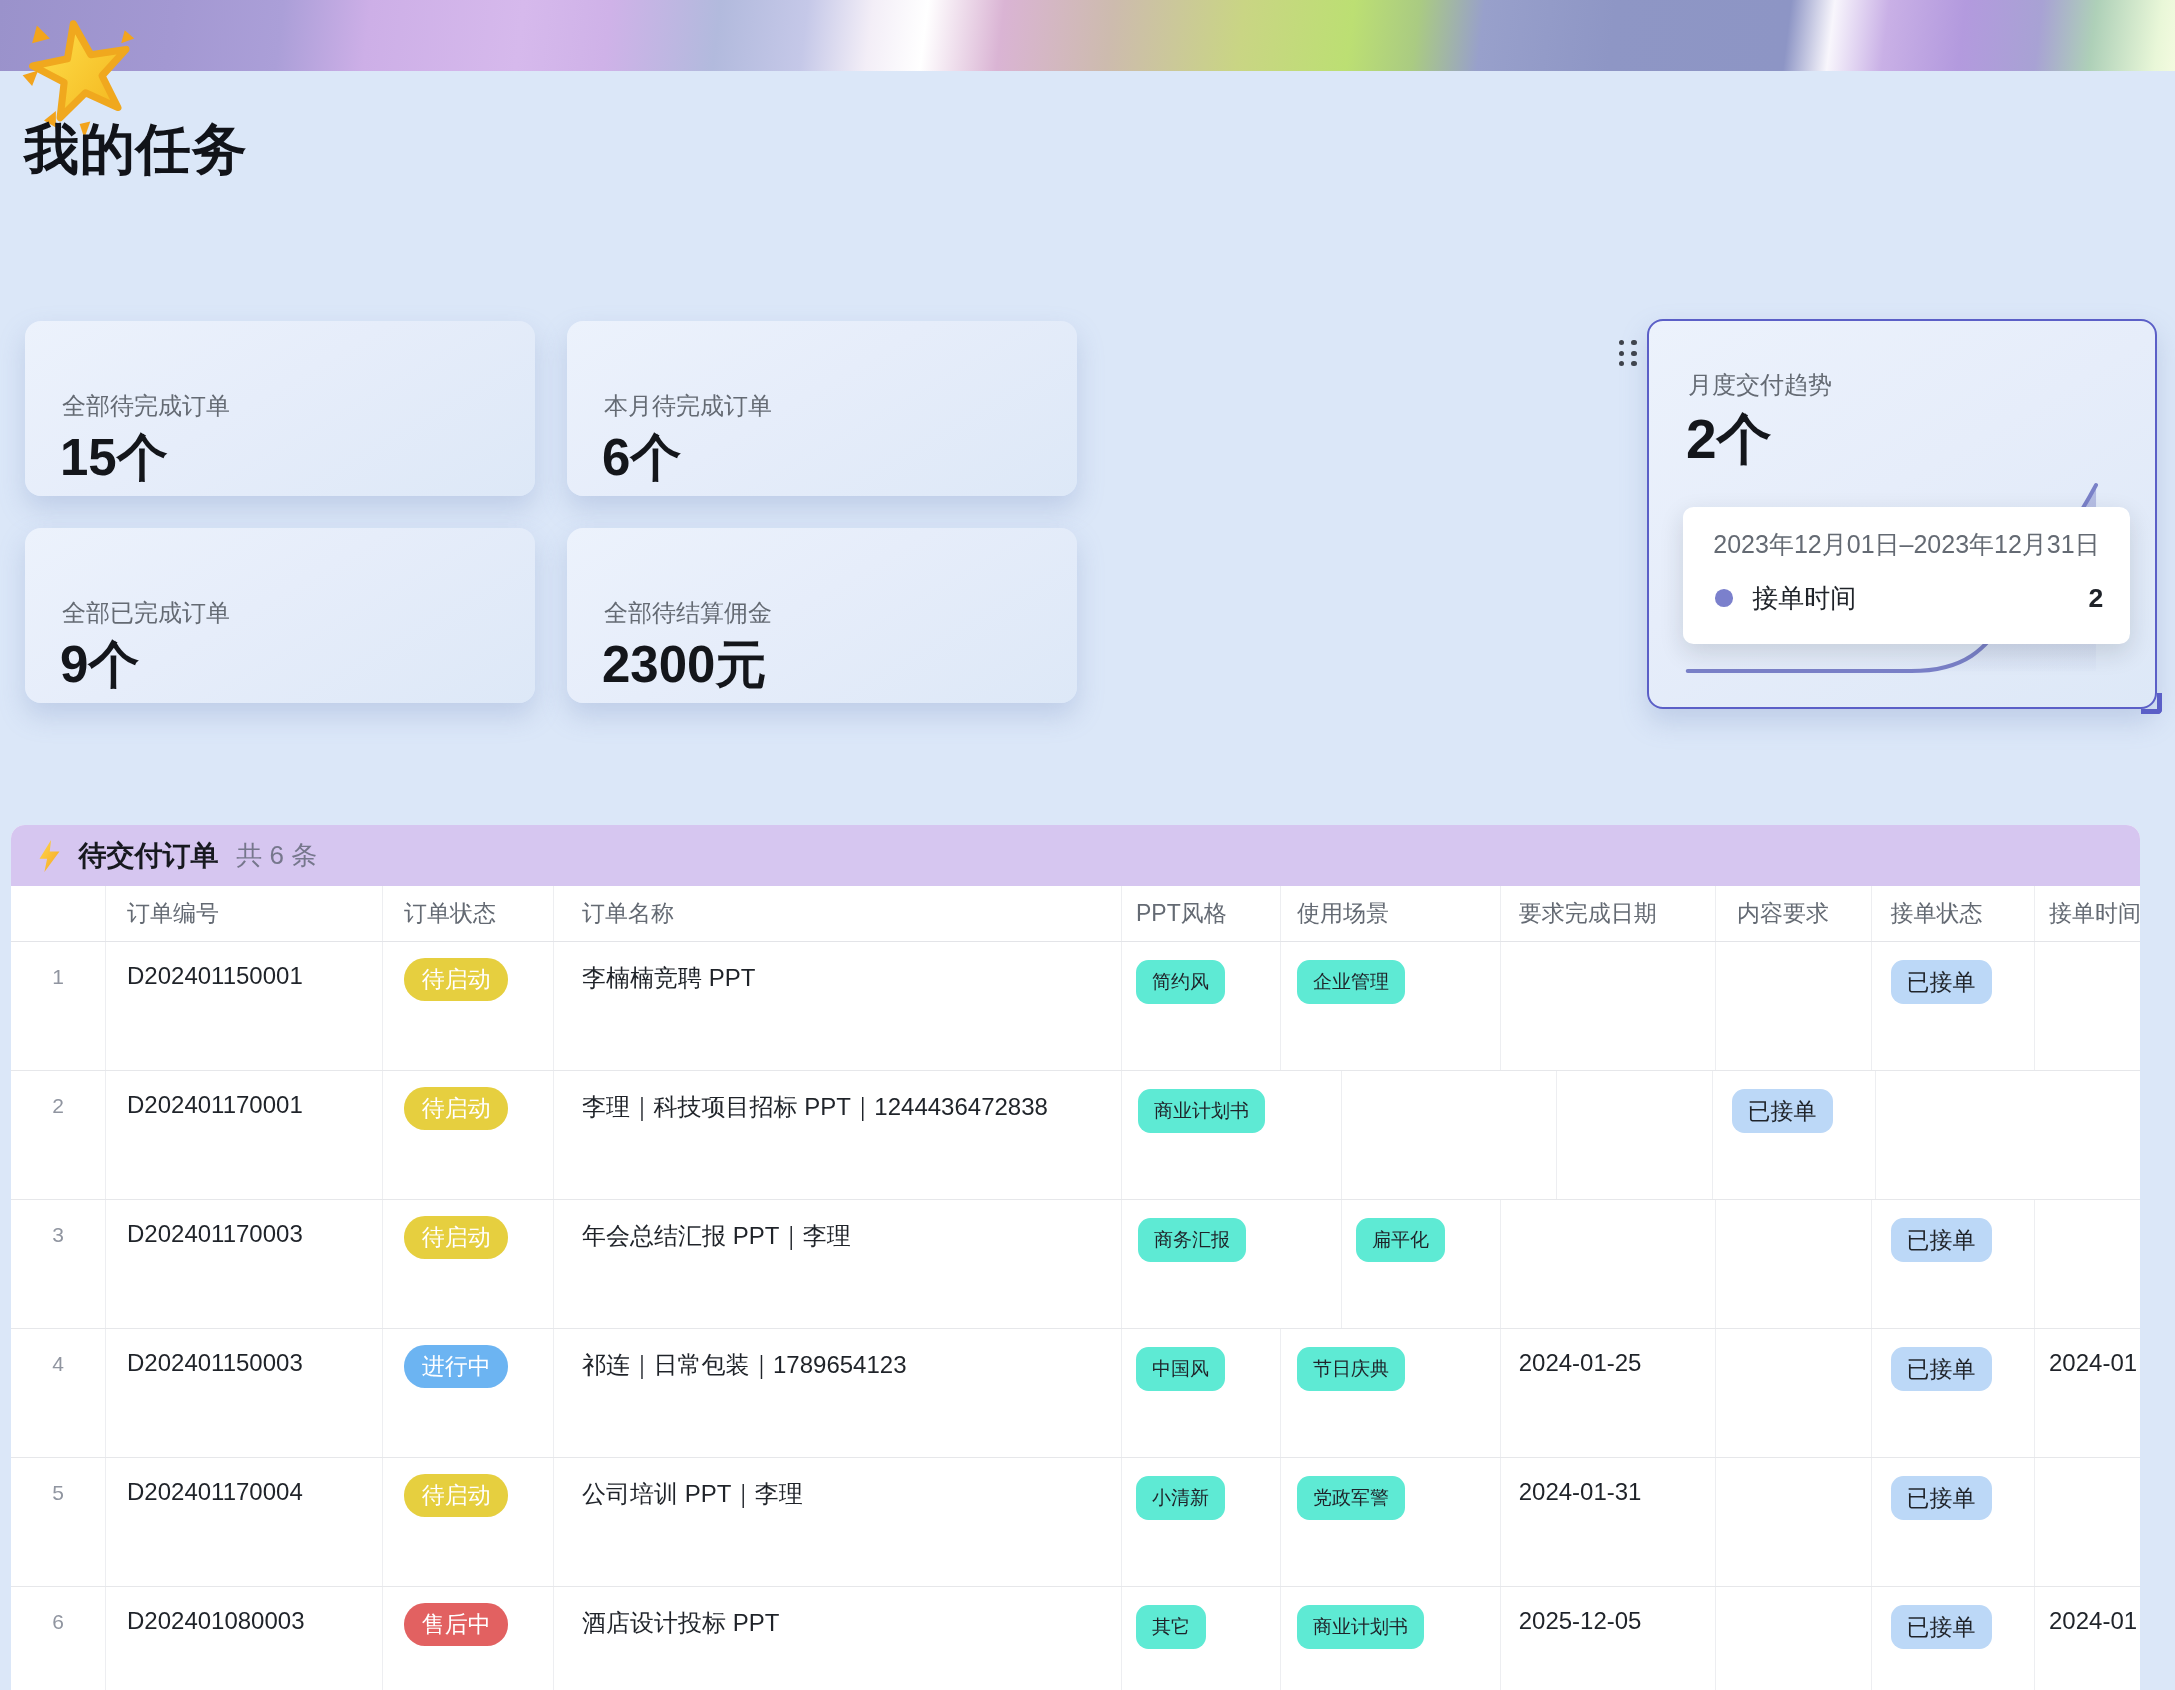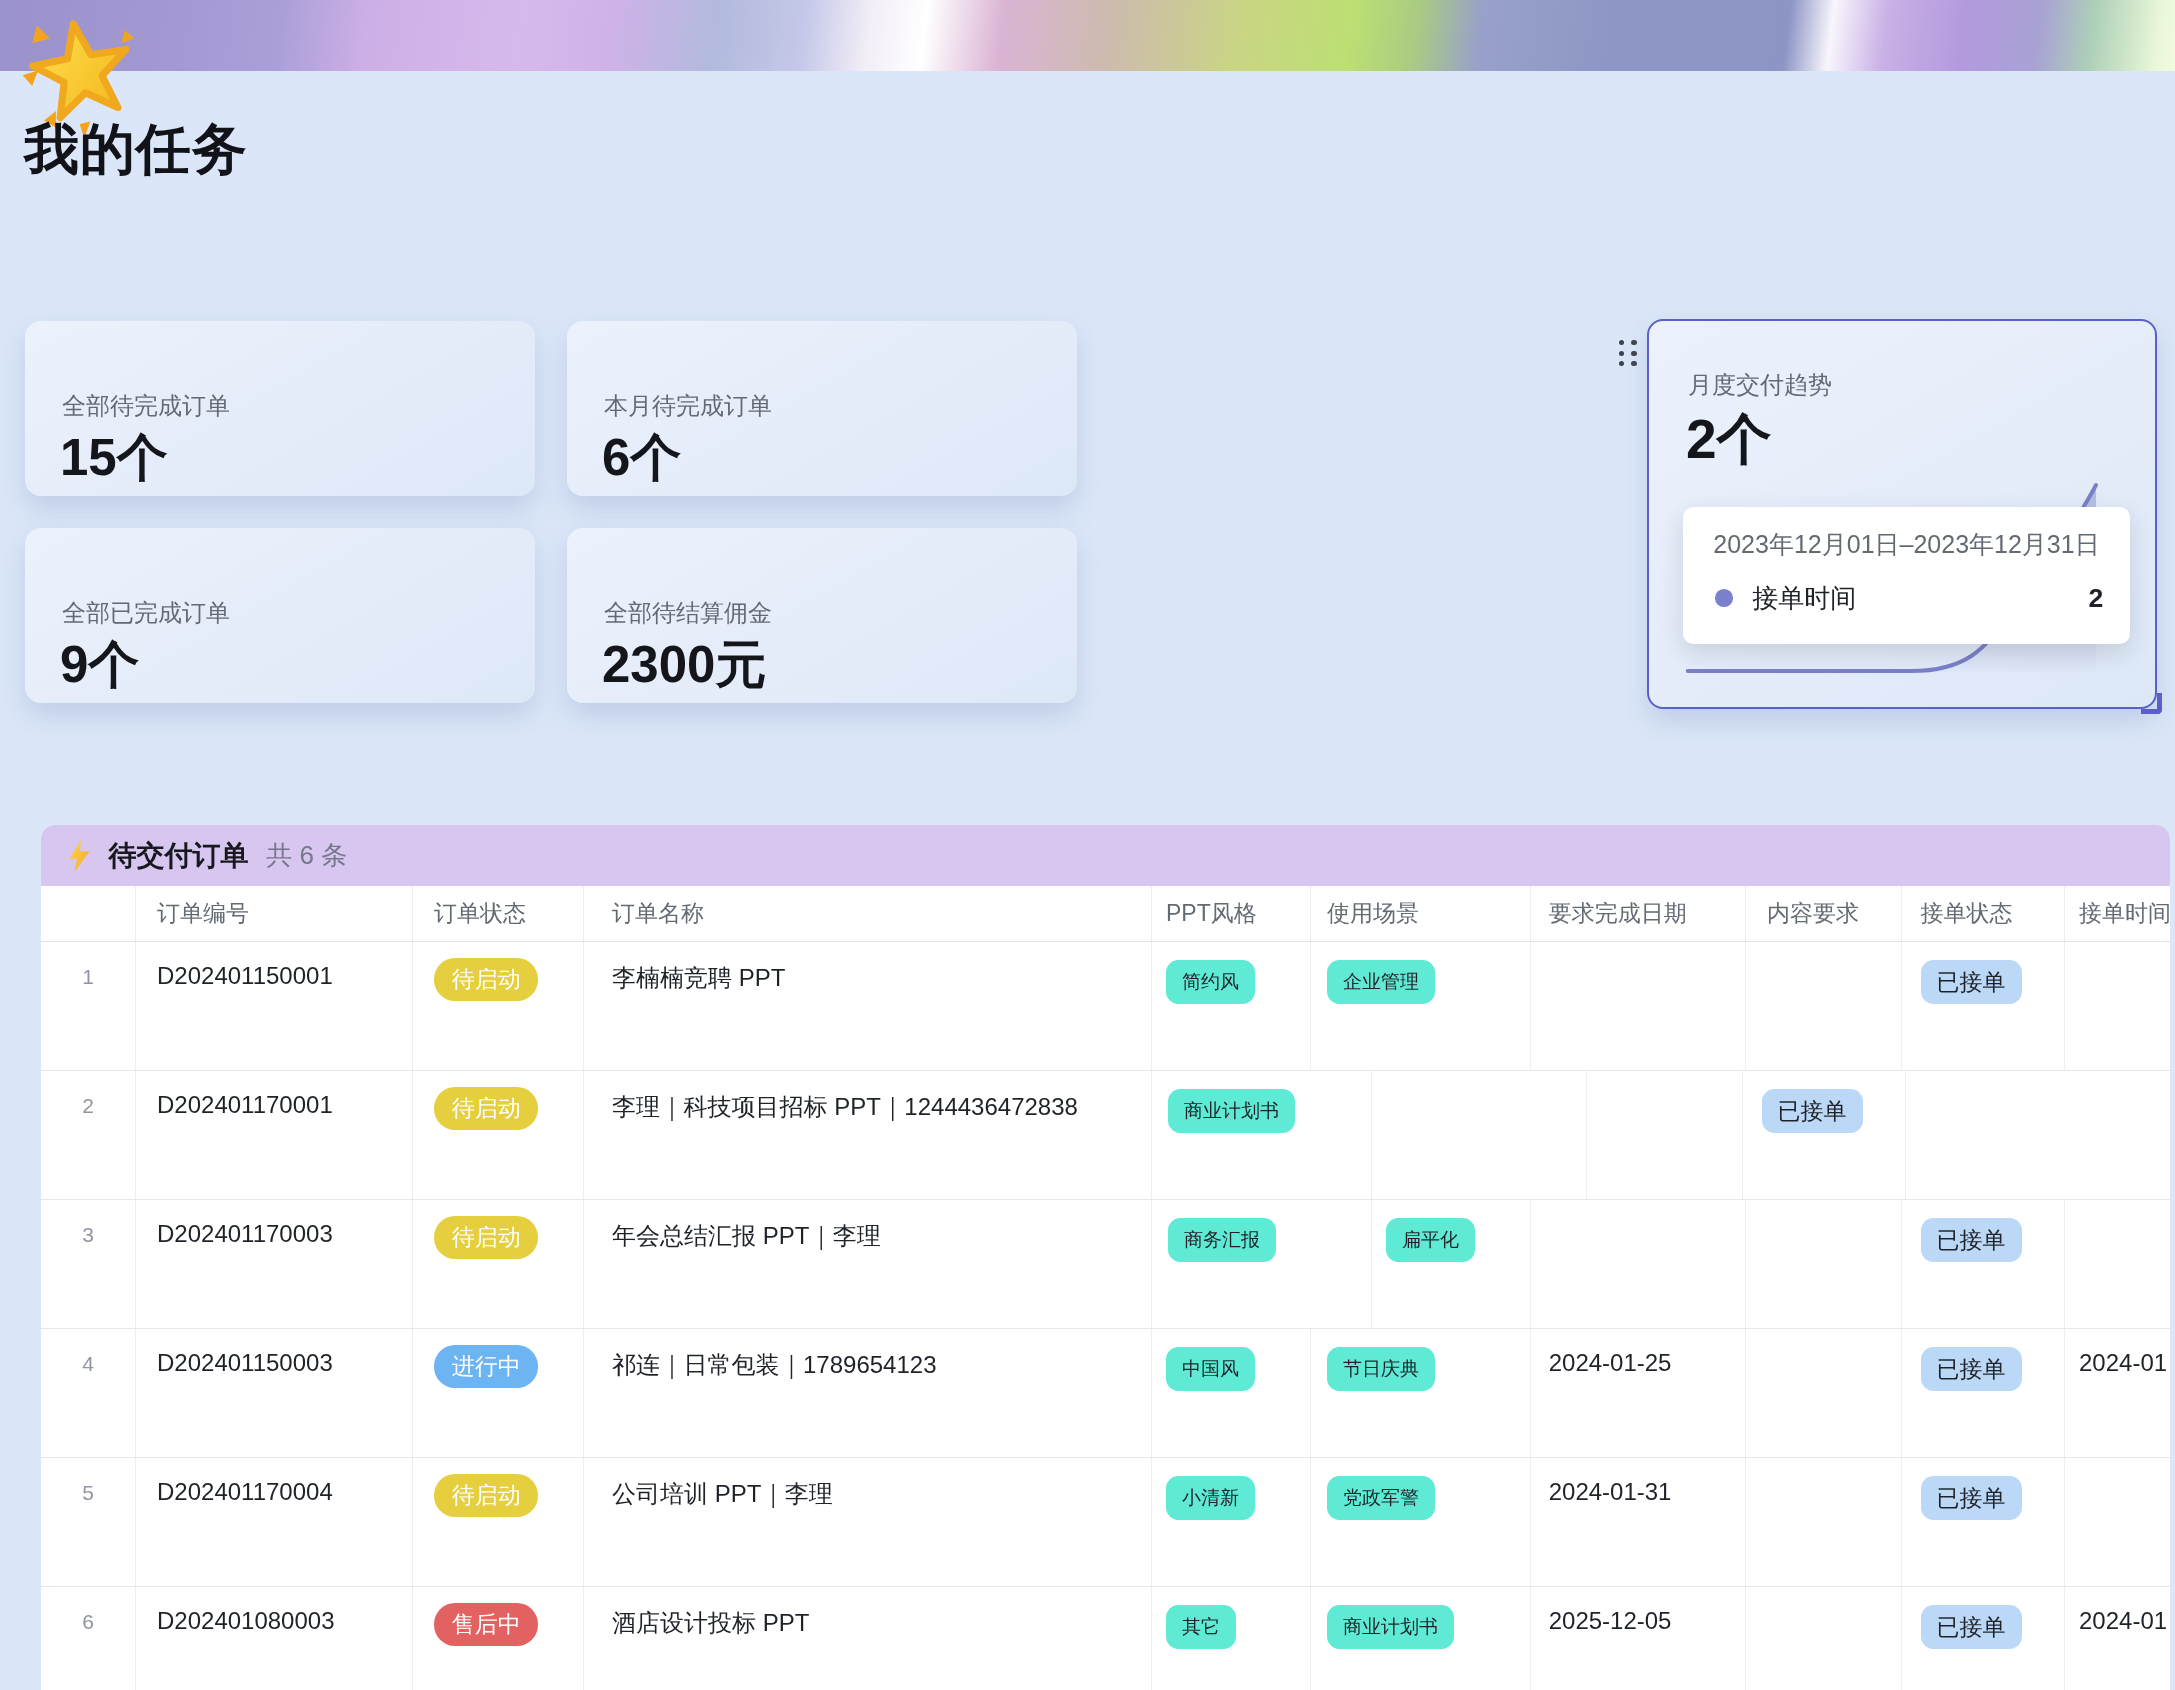--- a/index.html
+++ b/index.html
@@ -40,21 +40,21 @@
   
   .tooltip { position:absolute; left:34px; top:186px; width:447px; height:137px; background:#fff;
     border-radius:10.6px; box-shadow:0 8.9px 25px rgba(31,35,41,.14); z-index:6; padding-top:21px; }
   .tt-title { text-align:center; font-size:25px; color:#646a73; }
   .tt-row { display:flex; align-items:center; margin:19.5px 26.6px 0 32px; }
   .tt-dot { width:17.7px; height:17.7px; border-radius:50%; background:#7b80cc; margin-right:19.5px; }
   .tt-label { font-size:26px; color:#1f2329; }
   .tt-value { margin-left:auto; font-size:26.6px; font-weight:700; color:#1f2329; }
 
   
-  .table-wrap { position:absolute; left:41px; top:825px; width:2129px; height:866px; background:#fff;
+  .table-wrap { position:absolute; left:11px; top:825px; width:2129px; height:866px; background:#fff;
     border-radius:14px 14px 0 0; overflow:hidden; }
   .t-bar { height:61px; background:#d6c6f0; display:flex; align-items:center; padding-left:25px; }
   .t-bar .bolt { margin-right:16px; }
   .t-title { font-size:28px; font-weight:700; color:#17191f; margin-right:17.7px; }
   .t-count { font-size:26px; font-weight:500; color:#76778c; }
   .t-head { height:56px; display:flex; border-bottom:0.9px solid #e3e4e8; background:#fff; }
   .t-head .cell { display:flex; align-items:center; font-size:23px; color:#646a73; }
   .t-row { height:129px; display:flex; border-bottom:0.9px solid #e6e7ea; background:#fff; }
   .cell { padding-left:21px; border-right:0.9px solid #edeef1; overflow:hidden; flex:none; }
   .t-row .cell { padding-top:19.5px; font-size:24px; color:#1f2329; }

